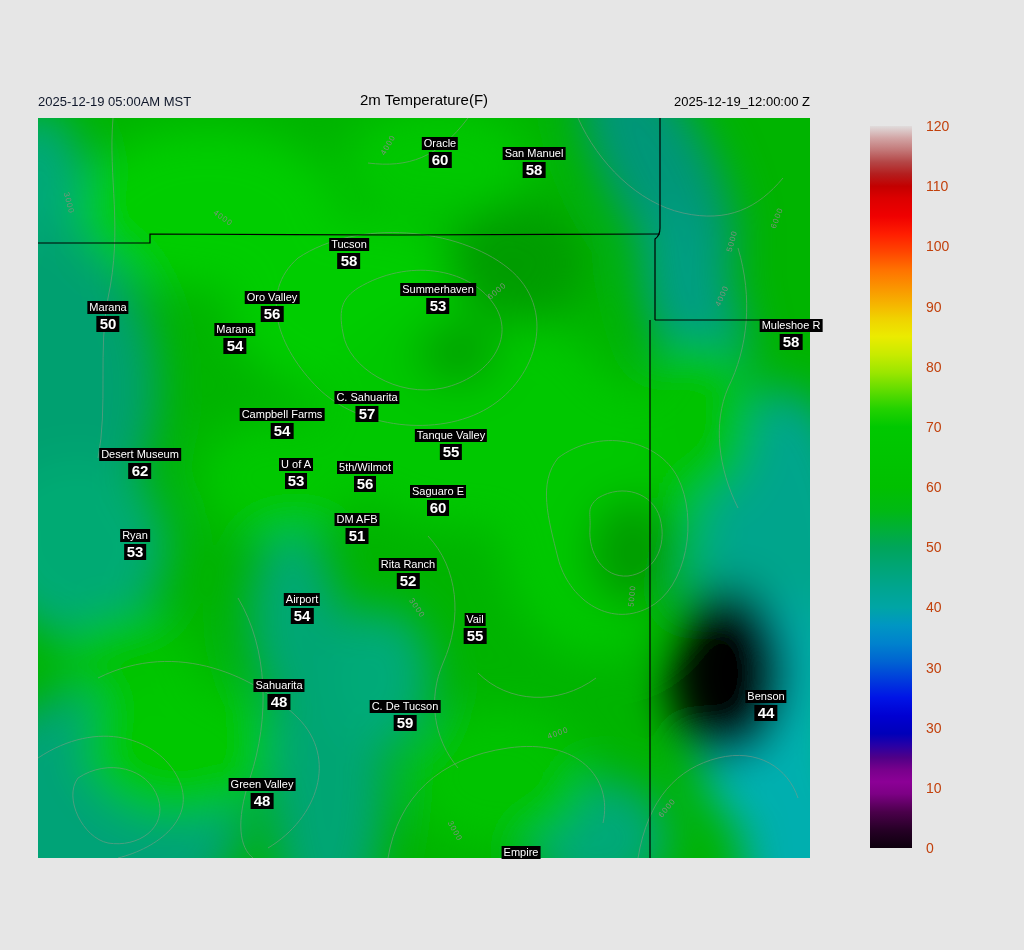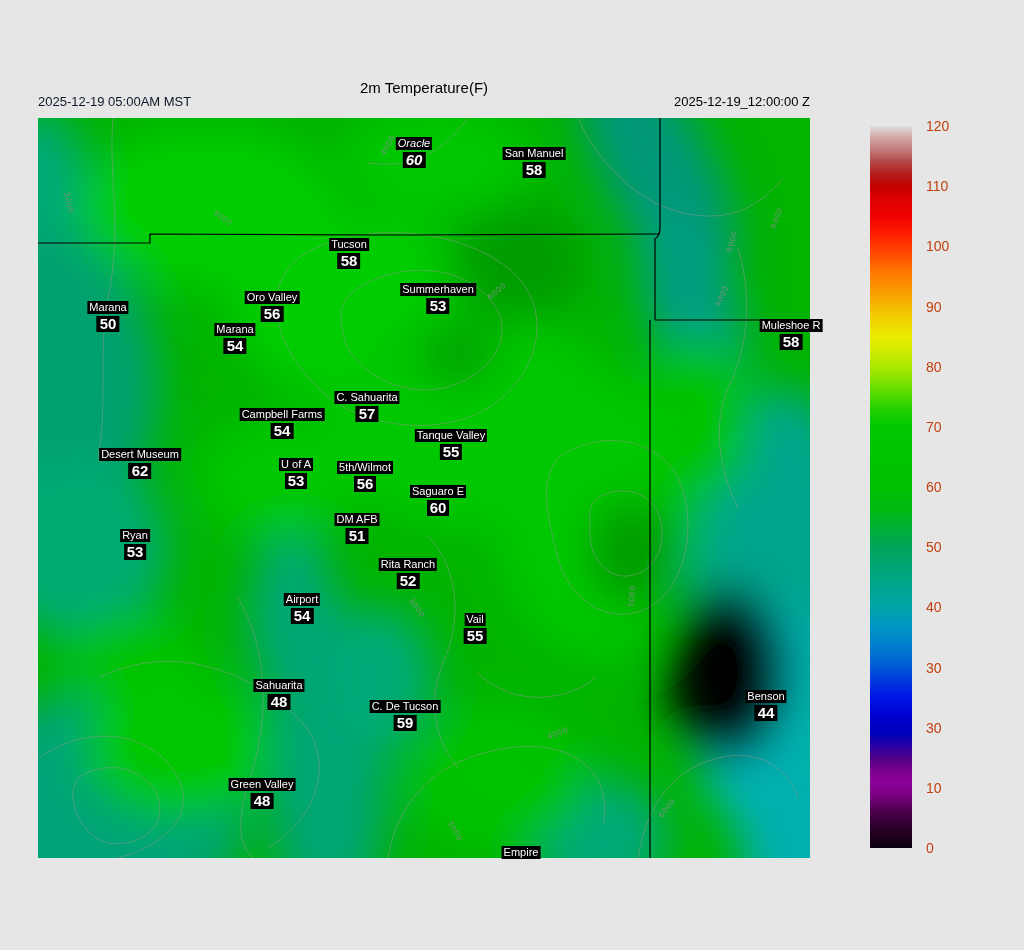--- a/index.html
+++ b/index.html
@@ -4,21 +4,21 @@
 <style>
   html,body{margin:0;padding:0;}
   body{
     width:1024px;height:950px;position:relative;overflow:hidden;
     background:#e6e6e6;
     font-family:"Liberation Sans",sans-serif;
     -webkit-font-smoothing:antialiased;
   }
   
   .hdr-left{position:absolute;left:38px;top:94px;font-size:13px;color:#0f172a;}
-  .hdr-title{position:absolute;left:0;top:79px;width:848px;text-align:center;font-size:15px;color:#000;}
+  .hdr-title{position:absolute;left:0;top:91px;width:848px;text-align:center;font-size:15px;color:#000;}
   .hdr-right{position:absolute;left:0;top:94px;width:810px;text-align:right;font-size:13px;color:#000;}
   
   .map{position:absolute;left:38px;top:118px;width:772px;height:740px;overflow:visible;}
   .map svg{position:absolute;left:0;top:0;}
   .station{position:absolute;transform:translateX(-50%);text-align:center;z-index:6;line-height:0;white-space:nowrap;}
   .station .nm{display:inline-block;background:#000;color:#fff;font-size:11px;line-height:13px;padding:0 2px;}
   .station .vw{display:block;margin-top:2px;line-height:0;}
   .station .val{display:inline-block;background:#000;color:#fff;font-size:15px;font-weight:bold;line-height:16px;padding:0 3px;}
   .clabel{position:absolute;z-index:3;font-size:8px;color:#7d917d;transform:translate(-50%,-50%);letter-spacing:1px;}
   
@@ -99,21 +99,21 @@
 
       <g fill="none" stroke="#000" stroke-width="1.2">
         <path d="M0,125 L112,125 L112,116 L360,117 L622,116"></path>
         <path d="M622,0 L622,110 C622,116 620,119 617,121 L617,202"></path>
         <path d="M617,202 L772,202"></path>
         <path d="M612,202 L612,740"></path>
       </g>
     </g>
   </svg>
 
-<div class="station" style="left: 376px; top: 19px; font-style: italic;"><span class="nm">Oracle</span><span class="vw"><span class="val">60</span></span></div>
+<div class="station" style="left: 402px; top: 19px;"><span class="nm">Oracle</span><span class="vw"><span class="val">60</span></span></div>
     <div class="station" style="left: 496px; top: 29px;"><span class="nm">San Manuel</span><span class="vw"><span class="val">58</span></span></div>
     <div class="station" style="left: 311px; top: 120px;"><span class="nm">Tucson</span><span class="vw"><span class="val">58</span></span></div>
     <div class="station" style="left: 400px; top: 165px;"><span class="nm">Summerhaven</span><span class="vw"><span class="val">53</span></span></div>
     <div class="station" style="left: 234px; top: 173px;"><span class="nm">Oro Valley</span><span class="vw"><span class="val">56</span></span></div>
     <div class="station" style="left: 70px; top: 183px;"><span class="nm">Marana</span><span class="vw"><span class="val">50</span></span></div>
     <div class="station" style="left: 197px; top: 205px;"><span class="nm">Marana</span><span class="vw"><span class="val">54</span></span></div>
     <div class="station" style="left: 753px; top: 201px;"><span class="nm">Muleshoe R</span><span class="vw"><span class="val">58</span></span></div>
     <div class="station" style="left: 329px; top: 273px;"><span class="nm">C. Sahuarita</span><span class="vw"><span class="val">57</span></span></div>
     <div class="station" style="left: 244px; top: 290px;"><span class="nm">Campbell Farms</span><span class="vw"><span class="val">54</span></span></div>
     <div class="station" style="left: 413px; top: 311px;"><span class="nm">Tanque Valley</span><span class="vw"><span class="val">55</span></span></div>

